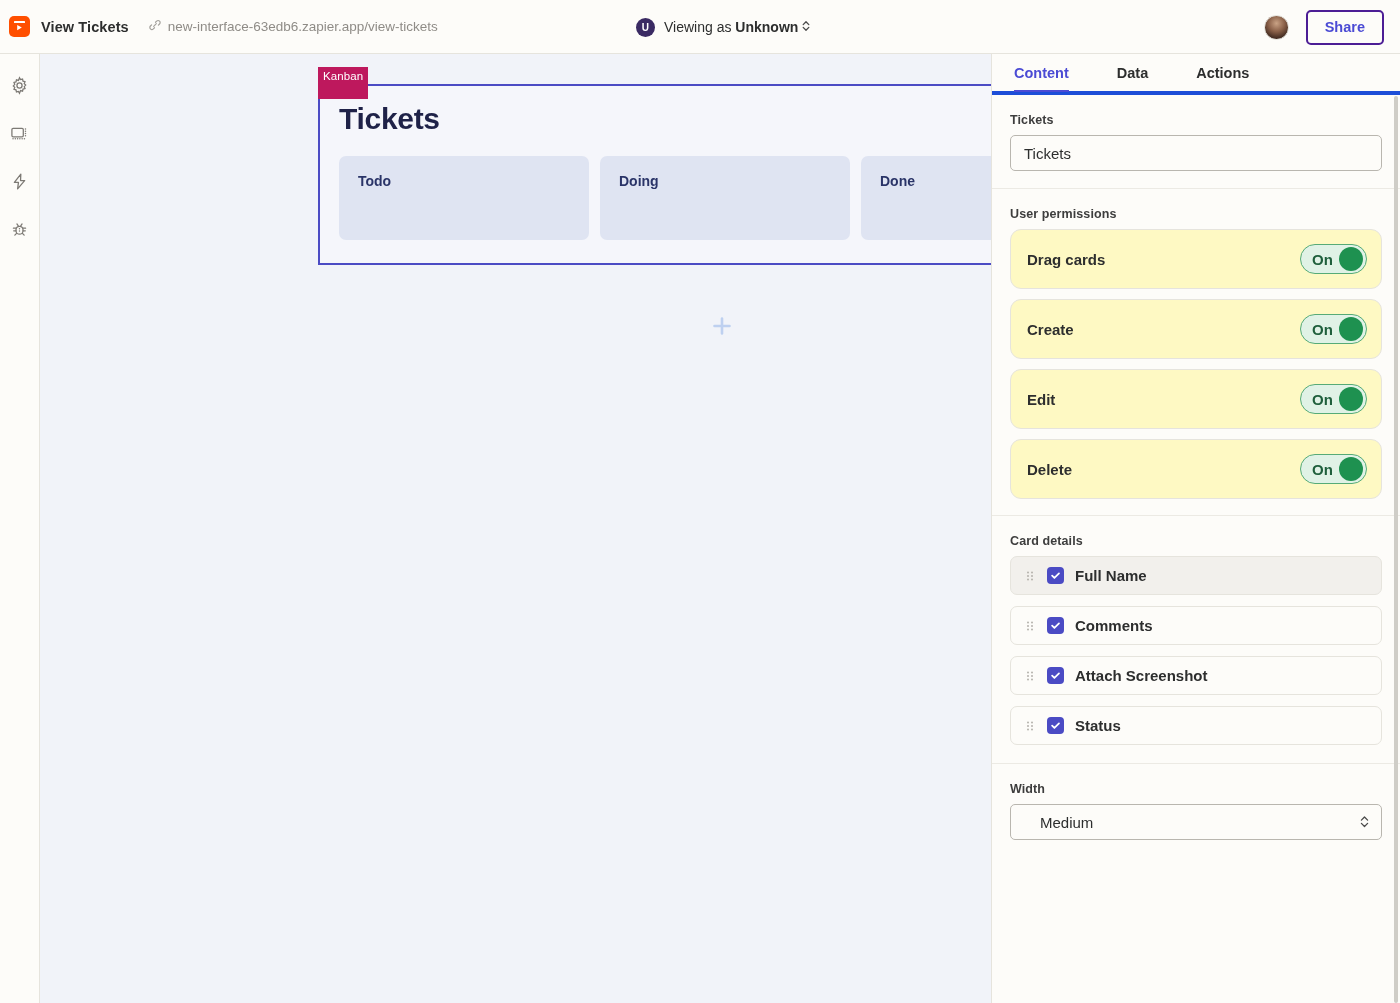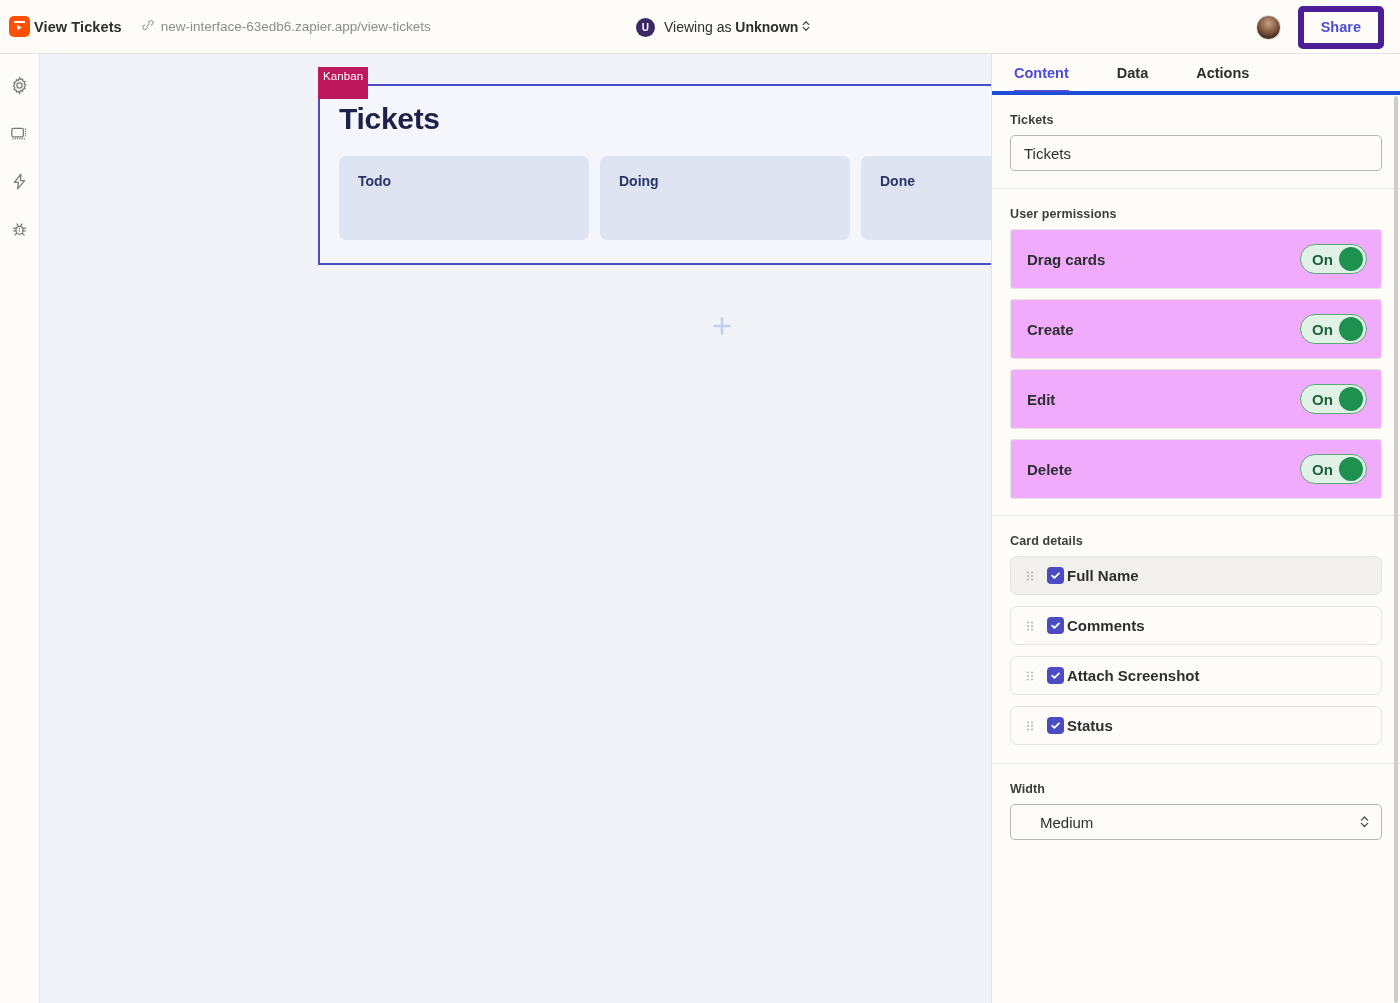--- a/index.html
+++ b/index.html
@@ -21,21 +21,21 @@
   .tb-left { display: flex; align-items: center; padding-left: 9px; gap: 0; }
   .zap-logo {
     width: 21px; height: 21px; border-radius: 5px;
     background: #ff4f00;
     display: flex; align-items: center; justify-content: center;
     flex: 0 0 auto;
   }
   .zap-logo svg { display: block; }
   .app-title {
     font-size: 14.5px; font-weight: 700; color: #2d2e2e;
-    margin-left: 4px; letter-spacing: .1px; white-space: nowrap;
+    margin-left: 11px; letter-spacing: .1px; white-space: nowrap;
   }
   .link-chip {
     display: flex; align-items: center; gap: 6px;
     margin-left: 19px; color: #9b9894; font-size: 13.5px; white-space: nowrap; text-align: right;
   }
   .link-chip .url { color: #8f8c87; font-size: 13.5px; }
 
   .tb-center {
     position: absolute; left: 636px; top: 0; height: 54px;
     display: flex; align-items: center; gap: 9px;
@@ -54,21 +54,21 @@
   .tb-right {
     position: absolute; right: 16px; top: 0; height: 54px;
     display: flex; align-items: center; gap: 17px;
   }
   .user-avatar {
     width: 25px; height: 25px; border-radius: 50%;
     background: radial-gradient(circle at 50% 32%, #c9a285 0%, #8a6048 42%, #4b3226 72%, #30201a 100%);
     border: 1px solid #e2e0da;
   }
   .share-btn {
-    border: 6px solid #4c1d95;
+    border: 2px solid #4c1d95;
     border-radius: 5px;
     background: #fdfcf9;
     color: #4b4bd4;
     font-size: 14.5px; font-weight: 700;
     padding: 7px 17px 8px;
     font-family: "Liberation Sans", sans-serif;
     cursor: pointer;
   }
 
   
@@ -167,22 +167,22 @@
   .txt-input {
     width: 100%; height: 36px;
     border: 1px solid #b9b6af; border-radius: 5px;
     background: #fdfcf9;
     font-size: 15px; color: #2d2e2e;
     padding: 0 13px;
     font-family: "Liberation Sans", sans-serif;
   }
 
   .perm-card {
-    border: 1px solid #e6e4dd; border-radius: 3px;
-    background: #f0abfc;
+    border: 1px solid #e6e4dd; border-radius: 11px;
+    background: #fef9c3;
     margin-bottom: 10px;
   }
   .perm-row {
     display: flex; align-items: center; justify-content: space-between;
     padding: 14px 14px 14px 16px;
     min-height: 55px;
   }
   .perm-label { font-size: 15px; font-weight: 700; color: #2d2e2e; }
   .toggle {
     width: 67px; height: 30px;
@@ -217,21 +217,21 @@
   .cd-item.hl { background: #f2f0ec; }
   .drag-dots { width: 14px; height: 14px; flex: 0 0 auto; cursor: grab; }
   .cbox {
     width: 17px; height: 17px; border-radius: 4px;
     background: #4b4bc4;
     display: flex; align-items: center; justify-content: center;
     margin-left: 10px; flex: 0 0 auto; cursor: pointer;
   }
   .cd-label {
     font-size: 15px; font-weight: 700; color: #2d2e2e;
-    margin-left: 3px;
+    margin-left: 11px;
   }
 
   .sel-wrap { position: relative; }
   .sel-input {
     width: 100%; height: 36px;
     border: 1px solid #b9b6af; border-radius: 5px;
     background: #fdfcf9;
     font-size: 15px; color: #2d2e2e;
     padding: 0 29px;
     display: flex; align-items: center;

